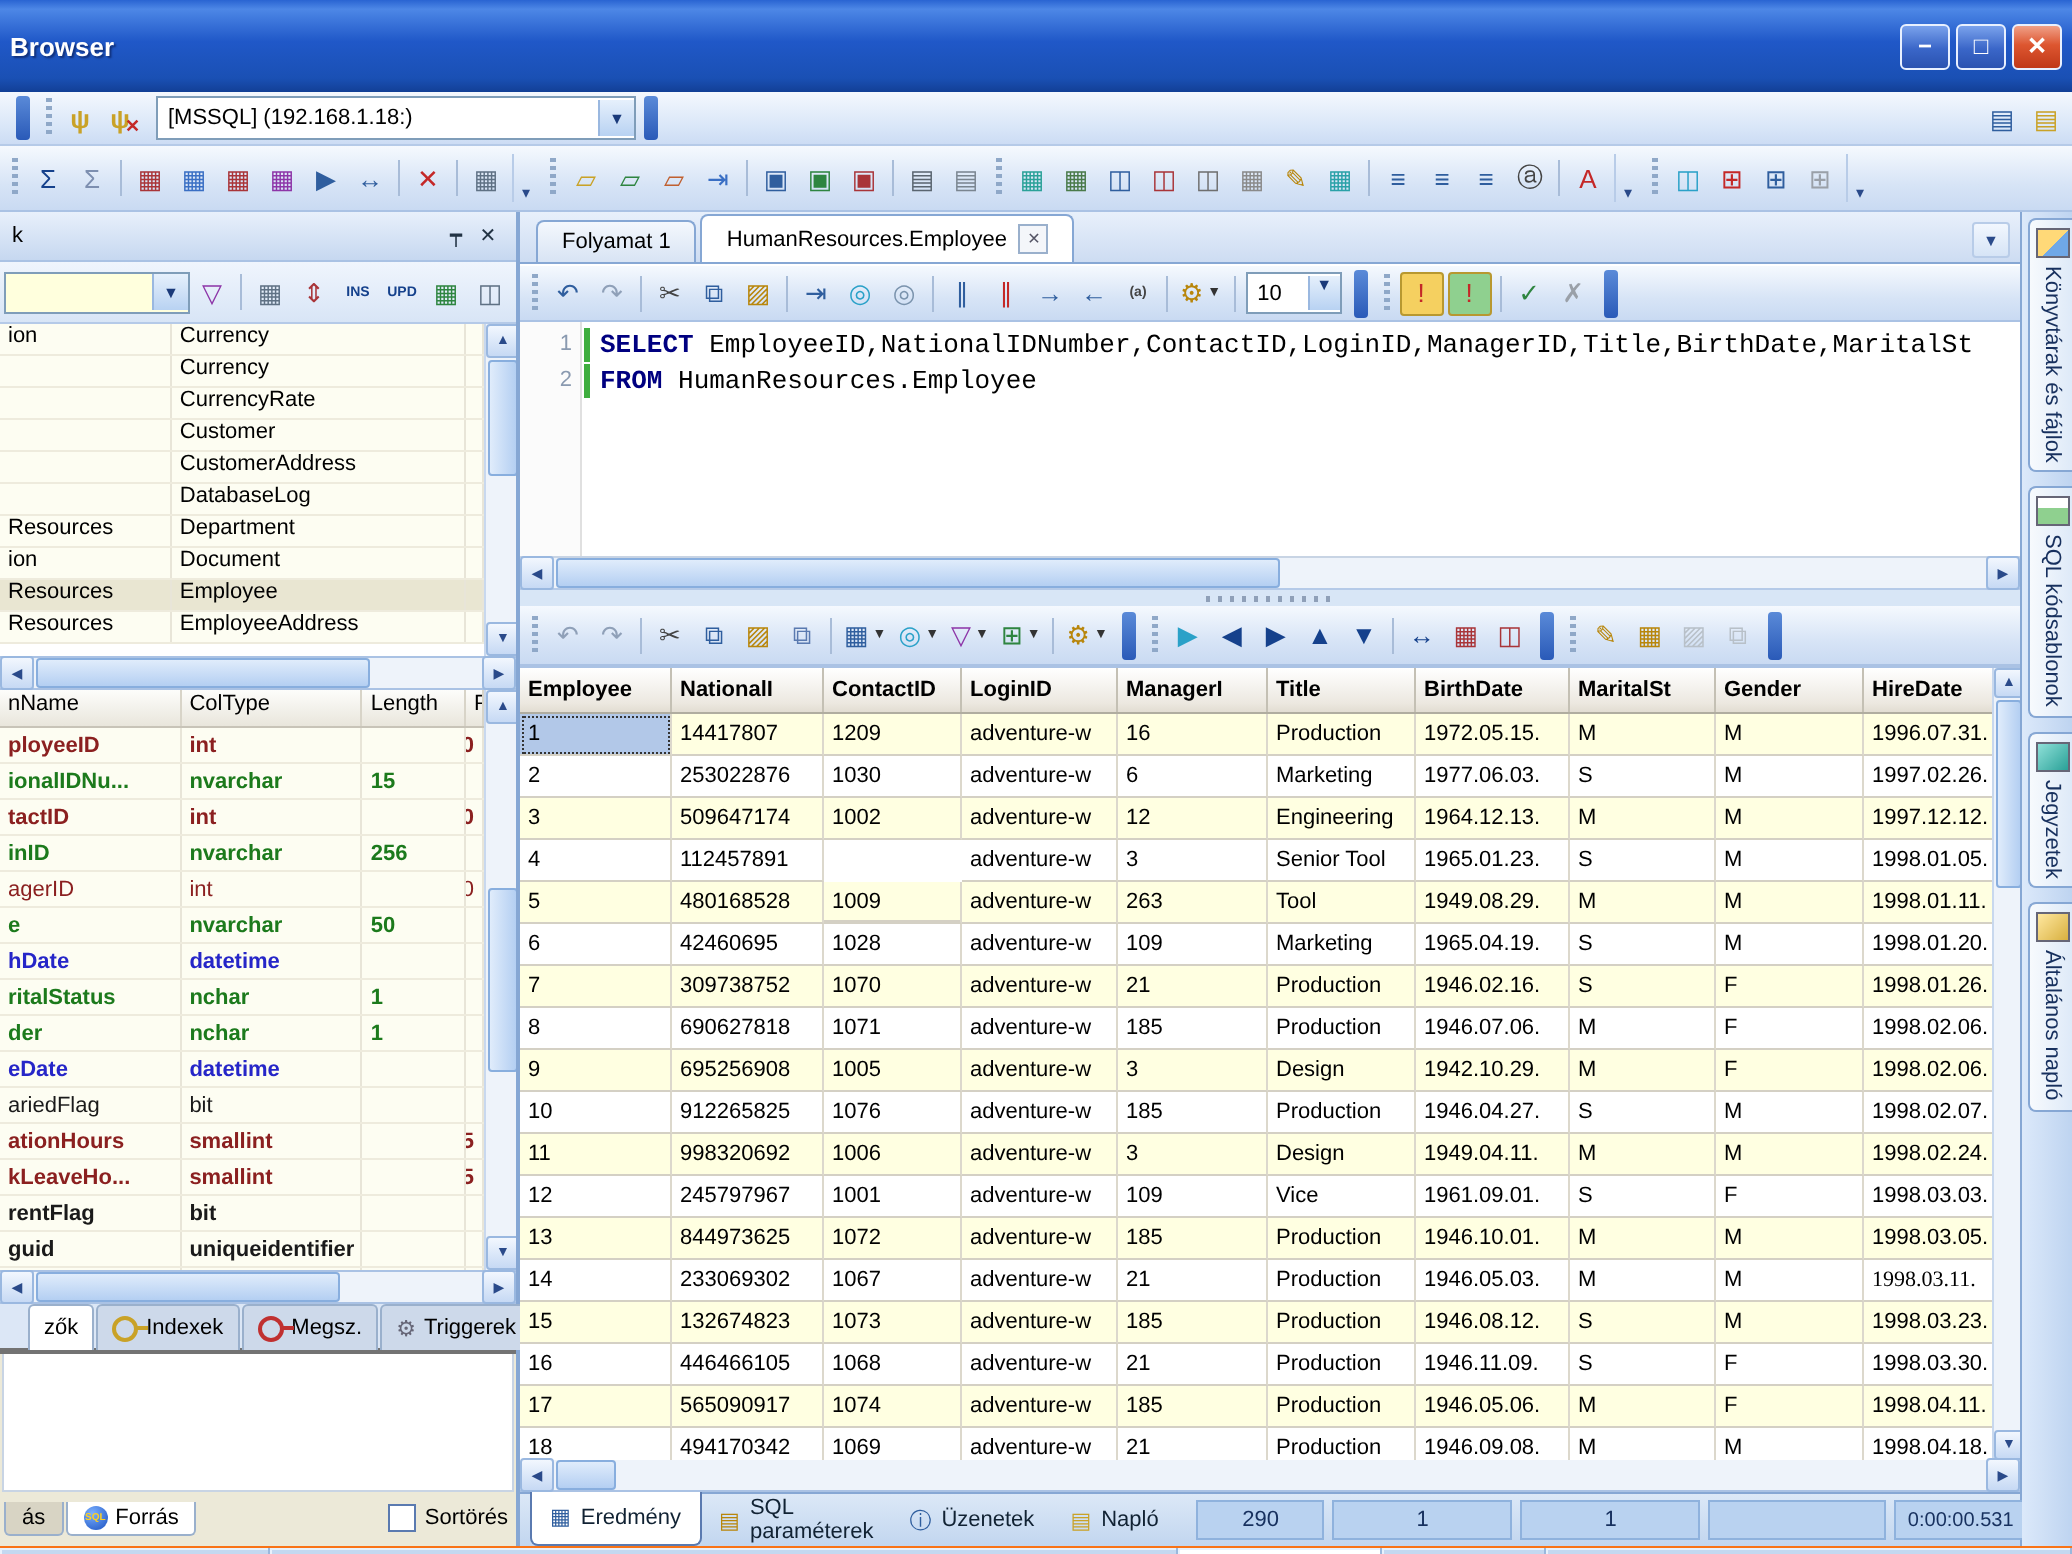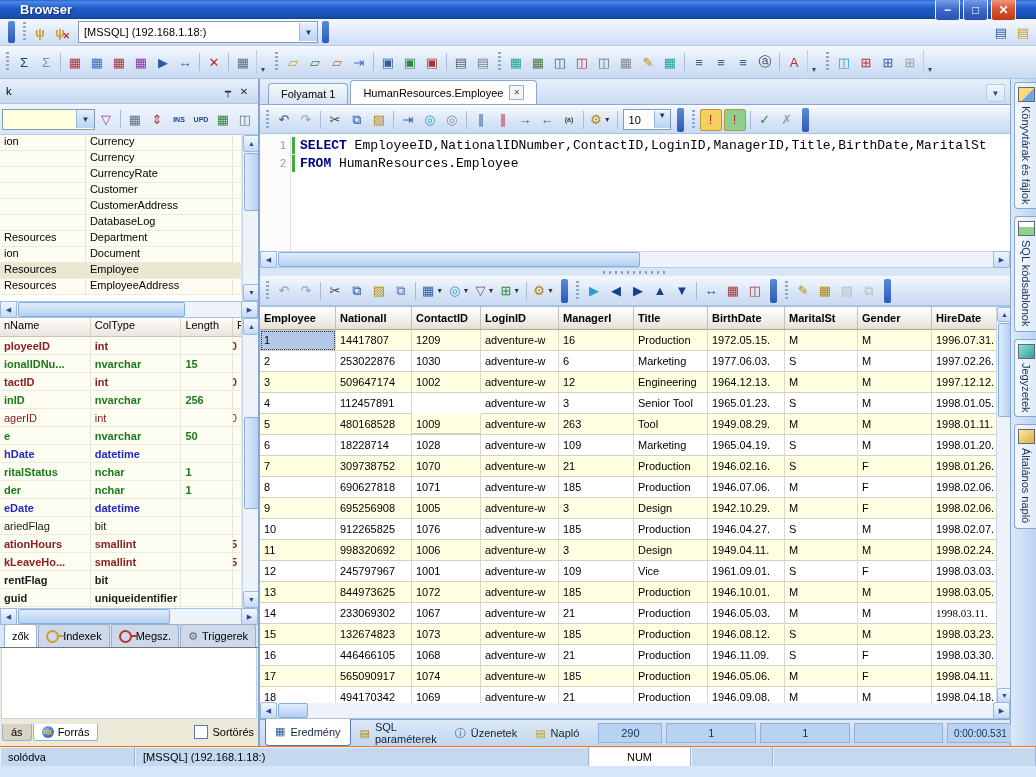--- a/index.html
+++ b/index.html
@@ -1,19 +1,19 @@
 <!DOCTYPE html>
 <html><head>
 <meta charset="utf-8">
 <style>
   html,body{margin:0;padding:0}
   body{width:1036px;height:777px;overflow:hidden;position:relative;
        font-family:"Liberation Sans",sans-serif;font-size:11px;color:#000;background:#d6e5fa}
   
-  .titlebar{height:19px;display:flex;align-items:center;padding:0 20px;
+  .titlebar{height:46px;display:flex;align-items:center;padding:0 5px;
     background:linear-gradient(180deg,#2964d2 0%,#4d87e6 10%,#2058c8 45%,#1a50b4 85%,#123f96 100%);
     color:#fff;font-weight:700;font-size:13px;text-shadow:1px 1px 1px #10307a}
   .win-controls{margin-left:auto;display:flex;gap:3px}
   .win-btn{width:23px;height:21px;border-radius:3px;border:1px solid #e8f0ff;display:flex;align-items:center;
     justify-content:center;color:#fff;font-size:12px;font-weight:700;
     background:linear-gradient(180deg,#7aa2ec,#3a66c8 55%,#2a52b0);text-shadow:none}
   .win-btn.close{background:linear-gradient(180deg,#f0a088,#dd5630 45%,#c03818)}
   
   .menubar{height:26px;display:flex;align-items:center;padding-left:4px;
     background:linear-gradient(180deg,#f4f8fe,#dae7f8 65%,#ccdcf4);border-bottom:1px solid #b5cae8}
@@ -80,21 +80,21 @@
   .sb-thumb-h{height:13px;margin:0 1px;border:1px solid #88aede;border-radius:2px;
     background:linear-gradient(180deg,#e0ecfb,#b4cff2)}
   .columns-list{height:290px;background:#fff;display:flex;overflow:hidden;border-bottom:1px solid #aac2e4}
   .cl-header{display:flex;height:18px;background:linear-gradient(180deg,#fdfdfb,#e9e6dc);border-bottom:1px solid #c8c4b8}
   .cl-row{display:flex;height:17px;background:#fdfdf2;border-bottom:1px solid #eeebdd}
   .cl-cell{padding:0 4px;border-right:1px solid #e8e5d8;overflow:hidden;white-space:nowrap;display:flex;align-items:center}
   .ct-int{color:#8b2020}.ct-str{color:#1c7a1c}.ct-date{color:#2626c8}.ct-plain{color:#1a1a1a}
   .bold{font-weight:700}
   .num-right{justify-content:flex-end}
   
-  .object-tabs{height:22px;display:flex;align-items:flex-end;background:#dce7f6;padding-left:4px;border-bottom:1px solid #737373}
+  .object-tabs{height:22px;display:flex;align-items:flex-start;background:#dce7f6;padding-left:14px;border-bottom:3px solid #737373}
   .otab{display:flex;align-items:center;gap:4px;padding:2px 7px;height:18px;margin-right:1px;
     border:1px solid #9ab0cc;border-bottom:none;border-radius:3px 3px 0 0;background:#cdd9ea}
   .otab.active{background:#fff}
   .key-ico{width:9px;height:9px;border-radius:50%;border:2px solid #c9a227;position:relative;flex:none}
   .key-ico:after{content:"";position:absolute;width:6px;height:2px;background:#c9a227;right:-7px;top:3px}
   .key-ico.red{border-color:#c03030}.key-ico.red:after{background:#c03030}
   .gear-ico{font-size:11px;color:#667}
   .left-empty{flex:1;background:#fff;margin:0 1px;border:1px solid #c8d4e4;border-top:none}
   .source-tabs{height:24px;display:flex;align-items:center;background:#ece9d8;padding:1px 4px 2px 2px}
   .stab{display:flex;align-items:center;gap:4px;padding:2px 8px;margin-right:1px;
@@ -680,21 +680,21 @@
               <div class="g-cell" style="width: 69px;">adventure-w</div>
               <div class="g-cell" style="width: 66px;">263</div>
               <div class="g-cell" style="width: 65px;">Tool</div>
               <div class="g-cell" style="width: 68px;">1949.08.29.</div>
               <div class="g-cell" style="width: 64px;">M</div>
               <div class="g-cell" style="width: 65px;">M</div>
               <div class="g-cell" style="width: 66px;">1998.01.11.</div>
             </div>
             <div class="g-row">
               <div class="g-cell" style="width: 67px;">6</div>
-              <div class="g-cell" style="width: 67px;">18228714</div>
+              <div class="g-cell" style="width: 67px;">42460695</div>
               <div class="g-cell" style="width: 60px;">1028</div>
               <div class="g-cell" style="width: 69px;">adventure-w</div>
               <div class="g-cell" style="width: 66px;">109</div>
               <div class="g-cell" style="width: 65px;">Marketing</div>
               <div class="g-cell" style="width: 68px;">1965.04.19.</div>
               <div class="g-cell" style="width: 64px;">S</div>
               <div class="g-cell" style="width: 65px;">M</div>
               <div class="g-cell" style="width: 66px;">1998.01.20.</div>
             </div>
             <div class="g-row odd">

